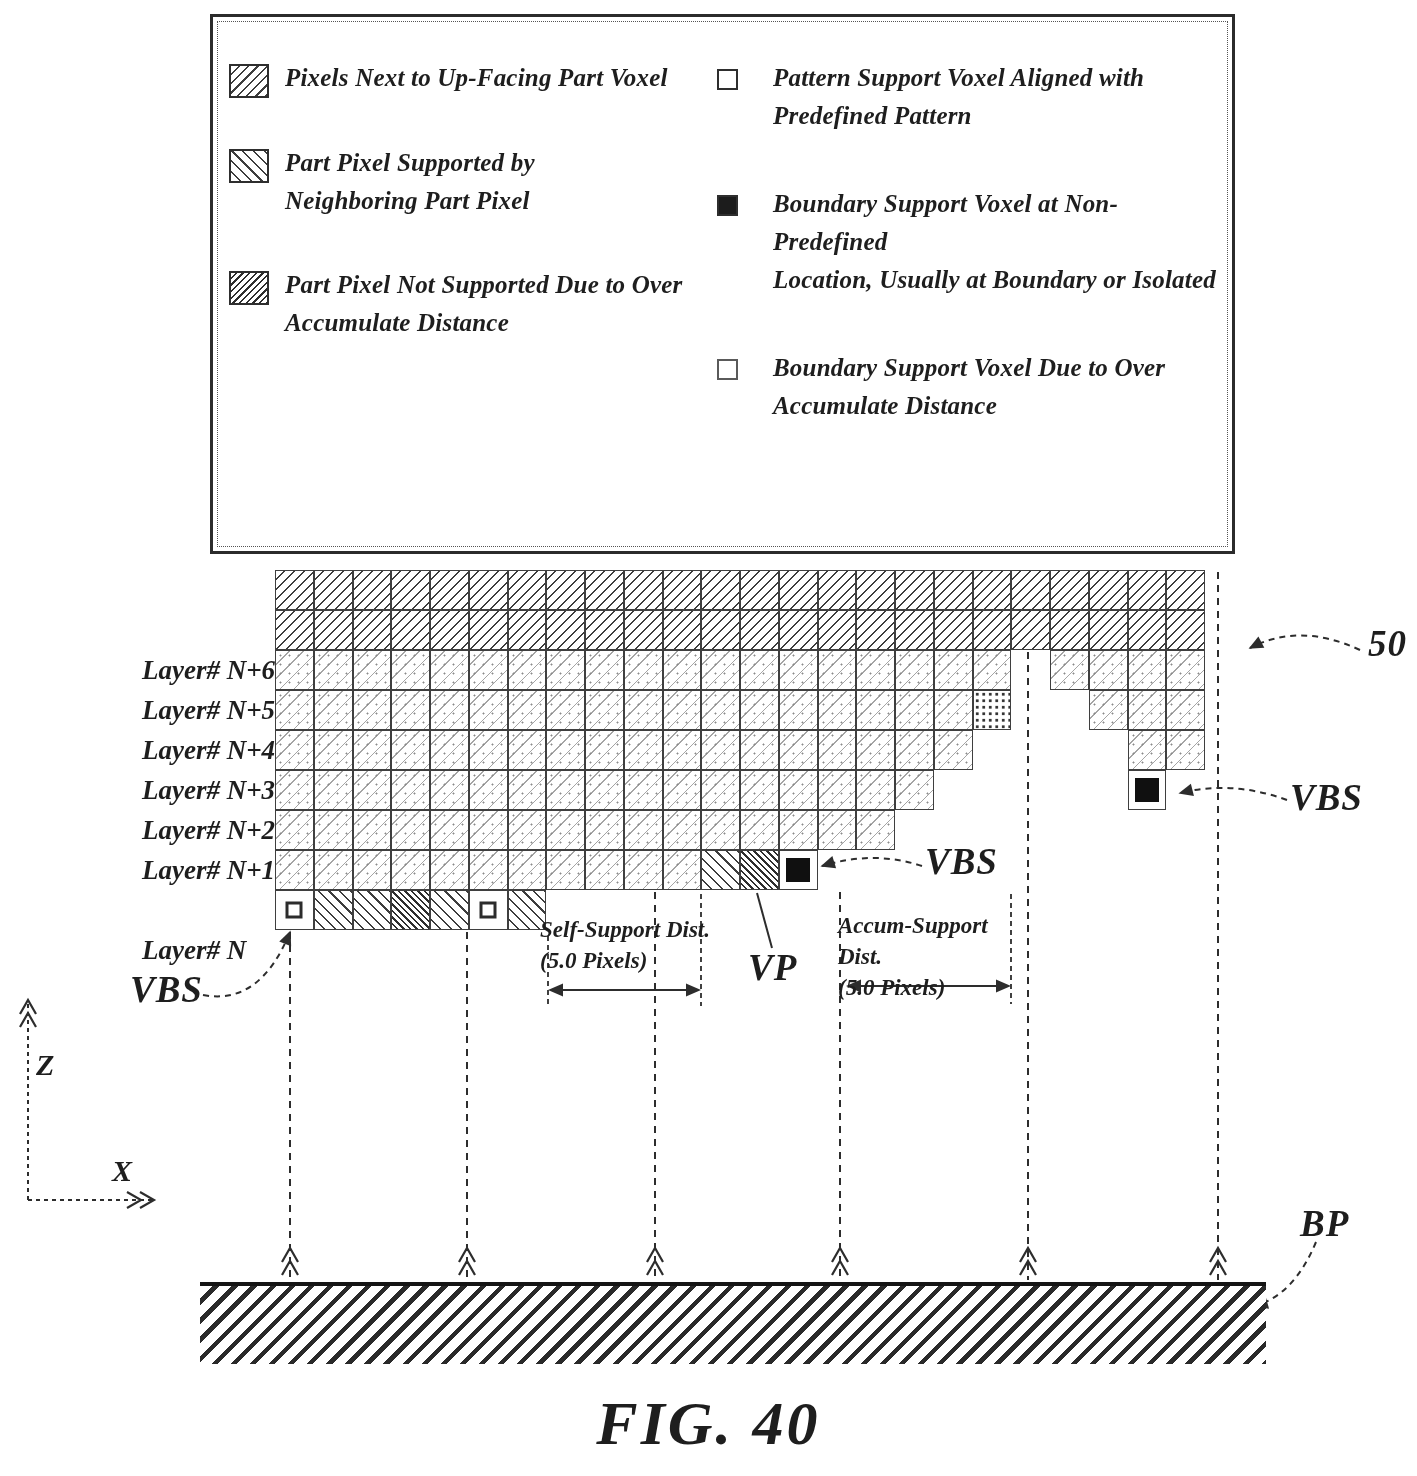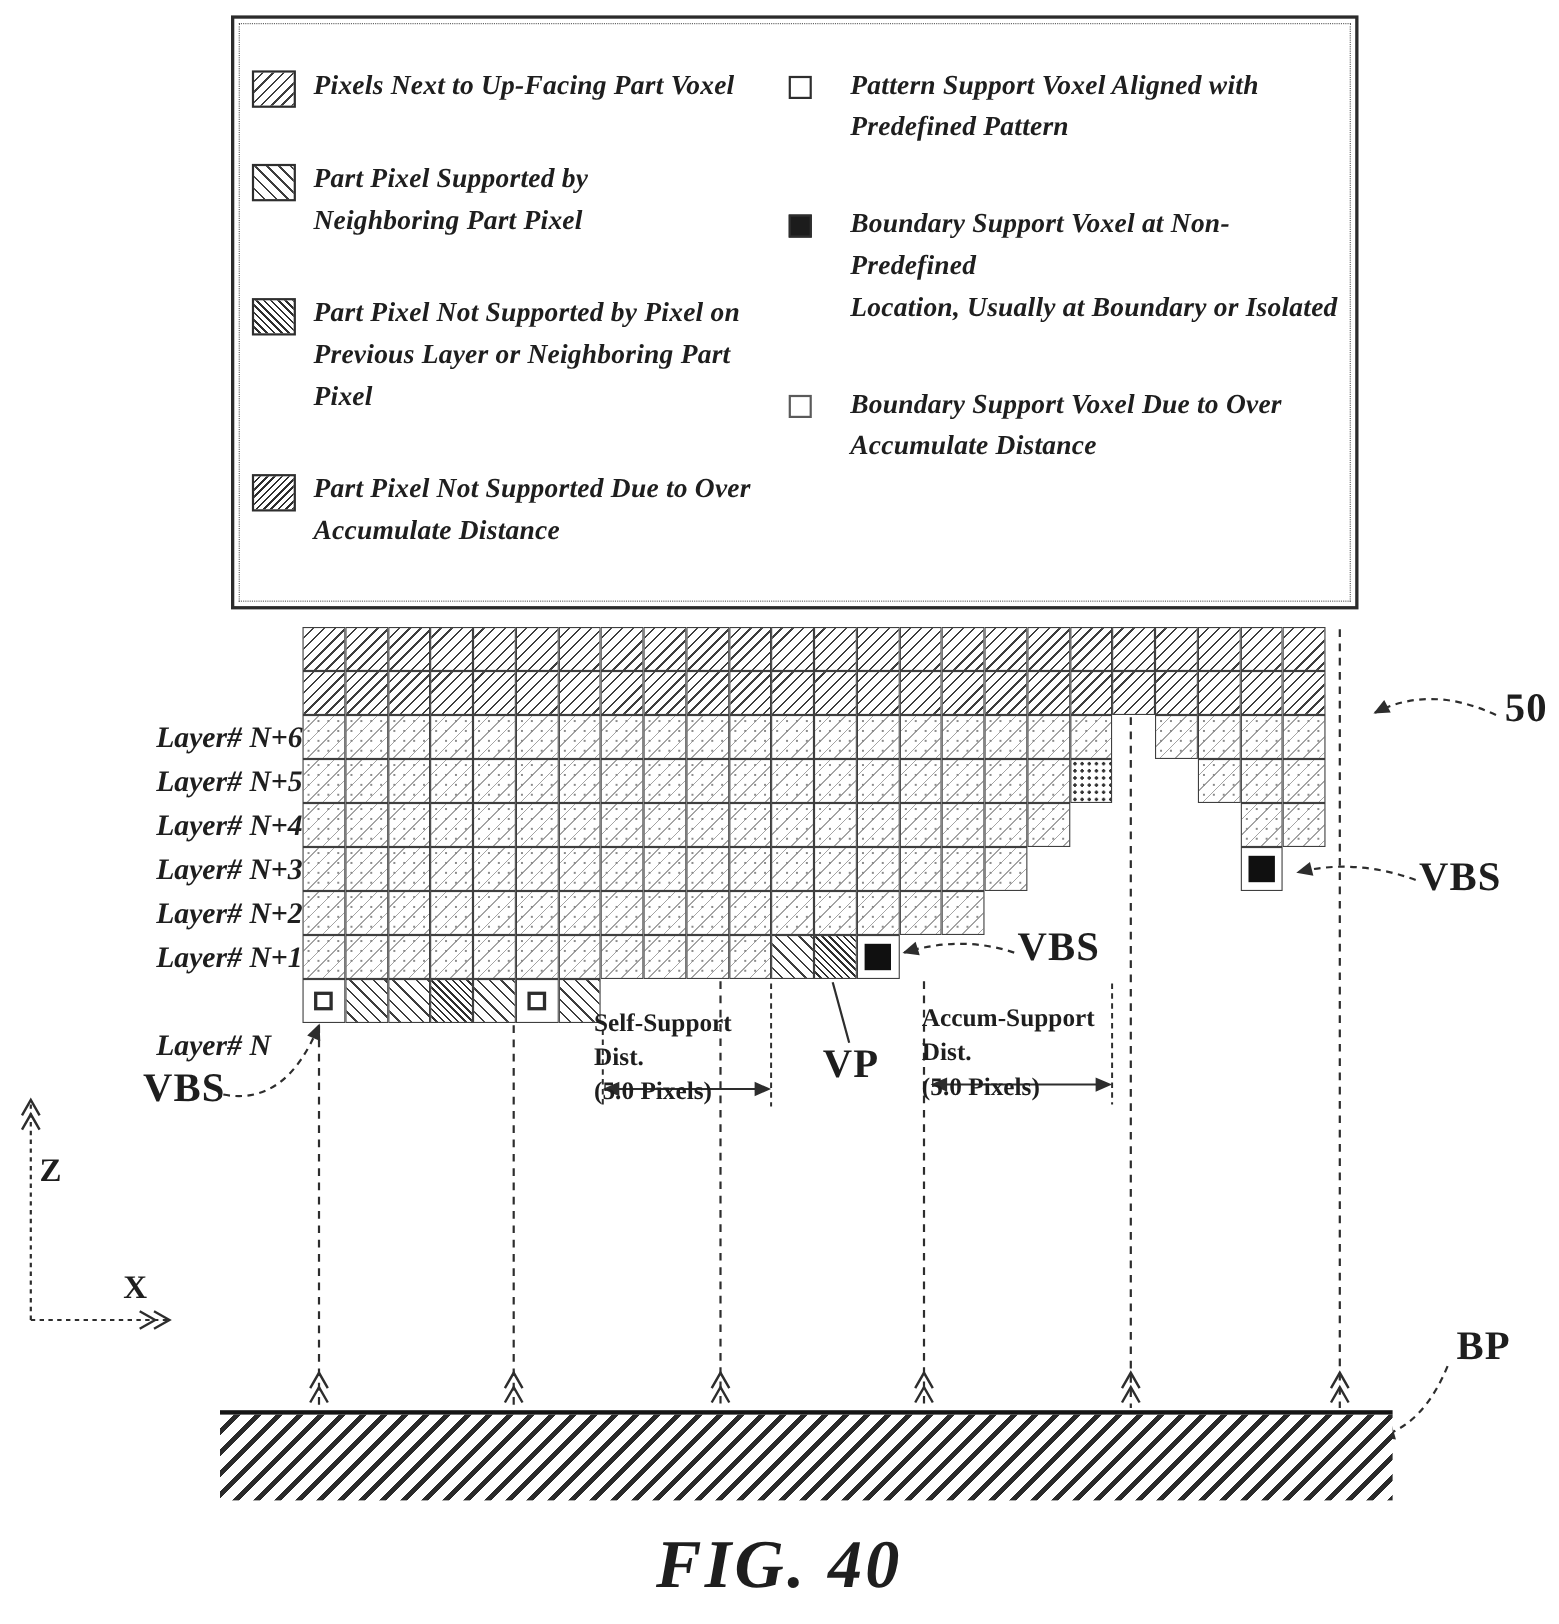--- a/index.html
+++ b/index.html
@@ -44,21 +44,21 @@
   .p-unsup{background-image:repeating-linear-gradient(45deg,transparent 0 3px,#2e2e2e 3px 4.6px);}
   .p-dots{background-image:radial-gradient(#333 1.3px,transparent 1.5px);background-size:6.5px 6.5px;}
   .marker-square{position:absolute;left:50%;top:50%;transform:translate(-50%,-50%);
     width:17px;height:17px;border:3px solid #2c2c2c;background:#fff;box-sizing:border-box;}
   .marker-filled{position:absolute;left:50%;top:50%;transform:translate(-50%,-50%);
     width:24px;height:24px;background:#101010;}
   
   .layer-label{position:absolute;left:142px;width:132px;font-size:27px;font-weight:700;
     font-style:italic;white-space:nowrap;}
   
-  .ann{position:absolute;font-weight:700;white-space:pre-line;}
+  .ann{position:absolute;font-weight:700;font-style:italic;white-space:pre-line;}
   .big{font-size:37px;letter-spacing:1px;}
   .dim-label{font-size:23px;text-align:left;line-height:1.35;}
   .axis-label{font-size:30px;}
   #fig-caption{position:absolute;left:0;top:1388px;width:100%;text-align:center;
     font-size:62px;font-weight:700;font-style:italic;letter-spacing:3px;}
   
   #base-plate{position:absolute;left:200px;top:1282px;width:1066px;height:82px;
     border-top:4px solid #151515;box-sizing:border-box;
     background:repeating-linear-gradient(135deg,#fff 0 9px,#2a2a2a 9px 13.5px);}
   
@@ -74,27 +74,20 @@
           <span class="licon" data-icon="hatch-up"></span>
         </span>
       <span class="ltext">Pixels Next to Up-Facing Part Voxel</span>
     </div>
     <div class="legend-item">
       <span class="licon-box">
           <span class="licon" data-icon="hatch-self"></span>
         </span>
       <span class="ltext">Part Pixel Supported by
 Neighboring Part Pixel</span>
-    </div>
-    <div class="legend-item">
-      <span class="licon-box">
-          <span class="licon" data-icon="hatch-unsup"></span>
-        </span>
-      <span class="ltext">Part Pixel Not Supported by Pixel on
-Previous Layer or Neighboring Part Pixel</span>
     </div>
     <div class="legend-item">
       <span class="licon-box">
           <span class="licon" data-icon="hatch-over"></span>
         </span>
       <span class="ltext">Part Pixel Not Supported Due to Over
 Accumulate Distance</span>
     </div>
   </div>
   <div class="legend-col right">
@@ -377,21 +370,21 @@
     <path d="M140 1192 L154 1200 L140 1208"></path>
     <path d="M127 1192 L141 1200 L127 1208"></path>
   </g>
 </svg>
 
 <div class="ann big" style="left:1368px;top:622px;">50</div>
 <div class="ann big" style="left:1290px;top:776px;">VBS</div>
 <div class="ann big" style="left:925px;top:840px;">VBS</div>
 <div class="ann big" style="left:130px;top:968px;">VBS</div>
 <div class="ann big" style="left:748px;top:946px;">VP</div>
-<div class="ann big" style="left:1300px;top:1202px;margin-left:24px;">BP</div>
+<div class="ann big" style="left:1300px;top:1202px;">BP</div>
 <div class="ann dim-label" style="left:540px;top:914px;width:170px;">Self-Support Dist.
 (5.0 Pixels)</div>
 <div class="ann dim-label" style="left:838px;top:910px;width:180px;">Accum-Support Dist.
 (5.0 Pixels)</div>
 <div class="ann axis-label" style="left:36px;top:1048px;">Z</div>
 <div class="ann axis-label" style="left:112px;top:1154px;">X</div>
 
 <div id="base-plate"></div>
 
 <div id="fig-caption">FIG. 40</div>

